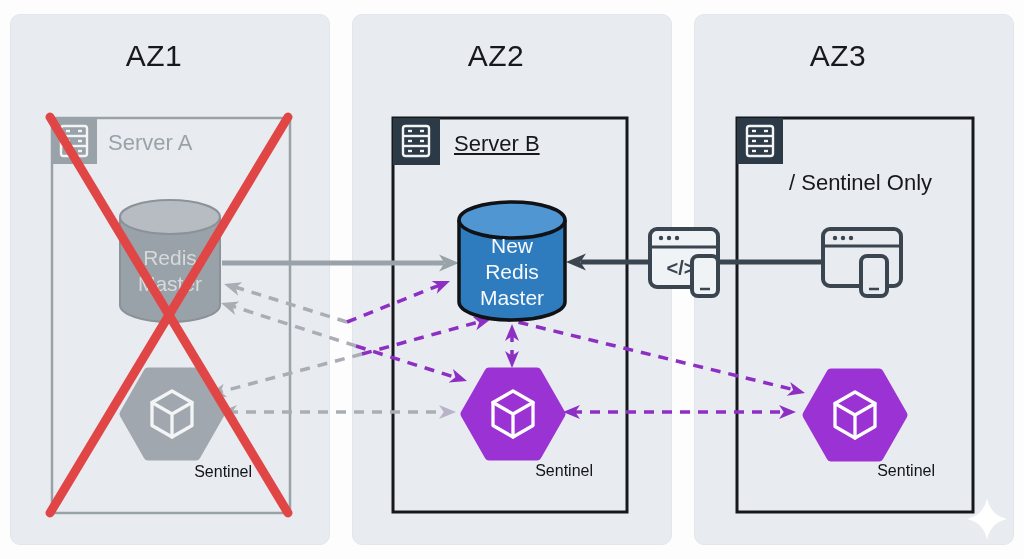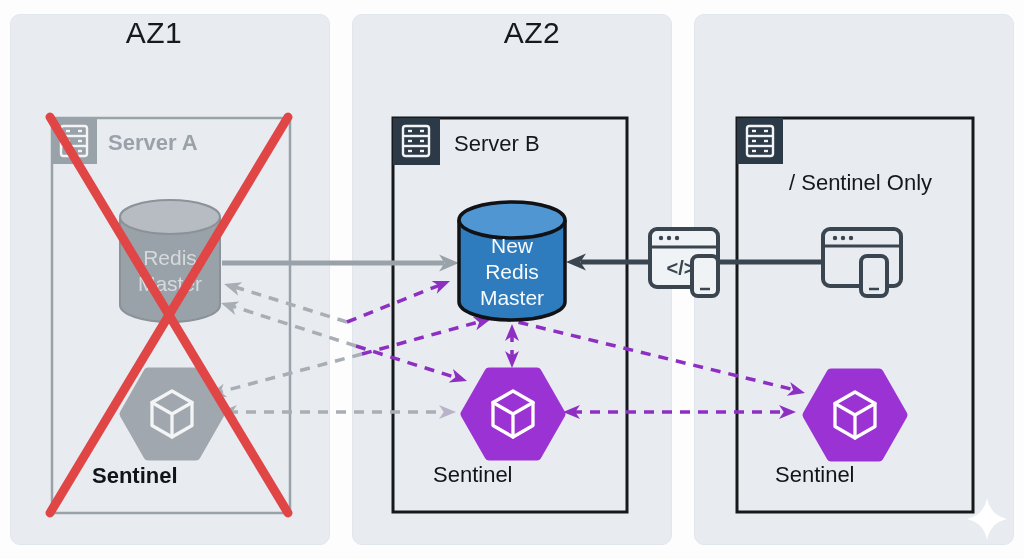--- a/index.html
+++ b/index.html
@@ -3,28 +3,28 @@
 <meta charset="utf-8">
 <style>
   html,body{margin:0;padding:0;background:#ffffff;}
   body{font-family:"Liberation Sans", sans-serif;}
   #stage{position:relative;width:1024px;height:559px;background:#fdfdfe;overflow:hidden;}
   .panel{position:absolute;top:14px;width:320px;height:531px;background:#e8ecf1;
          border:1px solid #e0e6ec;border-radius:10px;box-sizing:border-box;}
   #panel-az1{left:10px;}
   #panel-az2{left:352px;}
   #panel-az3{left:694px;}
-  .zone-title{position:absolute;top:16px;width:288px;text-align:center;
+  .zone-title{position:absolute;top:39px;width:288px;text-align:center;
               font-size:30px;font-weight:500;color:#17191c;letter-spacing:.5px;}
-  #title-az1{left:10px;} #title-az2{left:352px;padding-left:36px;} #title-az3{left:694px;}
+  #title-az1{left:10px;} #title-az2{left:352px;} #title-az3{left:694px;}
   .label{position:absolute;white-space:nowrap;}
   #svg-layer{position:absolute;left:0;top:0;}
   .server-label{font-size:22px;color:#16181b;}
-  .dead-text{color:#9aa2a9;font-weight:bold;}
-  .sentinel-label{font-size:22px;color:#121418;width:160px;text-align:left;}
+  .dead-text{color:#9aa2a9;}
+  .sentinel-label{font-size:16px;color:#121418;width:160px;text-align:right;}
 </style>
 </head>
 <body>
 
 <div id="stage">
 
   <div class="panel" id="panel-az1"></div>
   <div class="panel" id="panel-az2"></div>
   <div class="panel" id="panel-az3"></div>
 
@@ -171,21 +171,22 @@
     <g stroke="#e14646" stroke-width="9" stroke-linecap="round">
       <line x1="50" y1="117" x2="288" y2="513"></line>
       <line x1="288" y1="117" x2="50" y2="513"></line>
     </g>
 
     <path d="M987,498 Q990,515 1007,519 Q990,523 987,540 Q984,523 967,519 Q984,515 987,498 Z" fill="#ffffff" opacity="0.97"></path>
   </svg>
 
   <div class="zone-title" id="title-az1">AZ1</div>
   <div class="zone-title" id="title-az2">AZ2</div>
+  <div class="zone-title" id="title-az3">AZ3</div>
 
   <div class="label server-label dead-text" style="left:108px;top:130px;">Server A</div>
-  <div class="label server-label" style="left:454px;top:131px;">Server B</div>
+  <div class="label server-label" style="left:454px;top:131px;text-decoration:underline;">Server B</div>
   <div class="label server-label" style="left:789px;top:170px;">/ Sentinel Only</div>
 
   <div class="label sentinel-label dead-text" style="left:92px;top:463px;">Sentinel</div>
   <div class="label sentinel-label" style="left:433px;top:462px;">Sentinel</div>
   <div class="label sentinel-label" style="left:775px;top:462px;">Sentinel</div>
 </div>
 
 </body></html>

